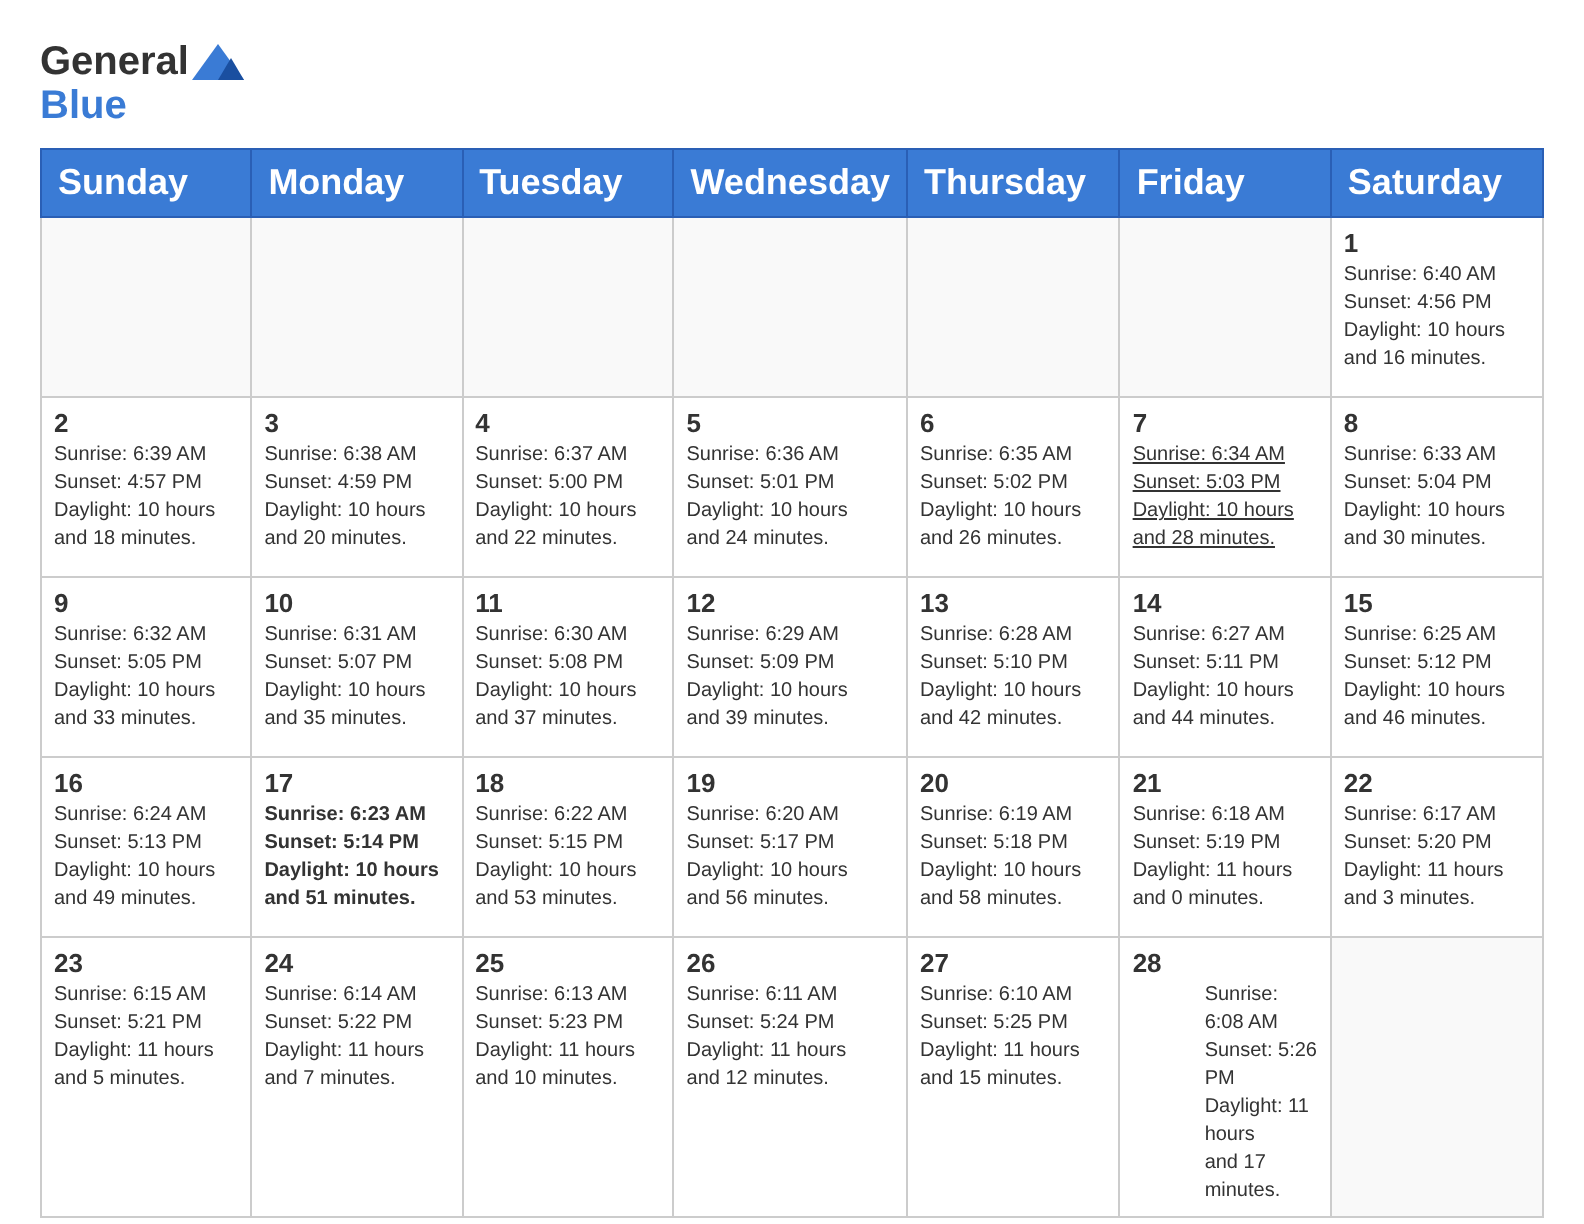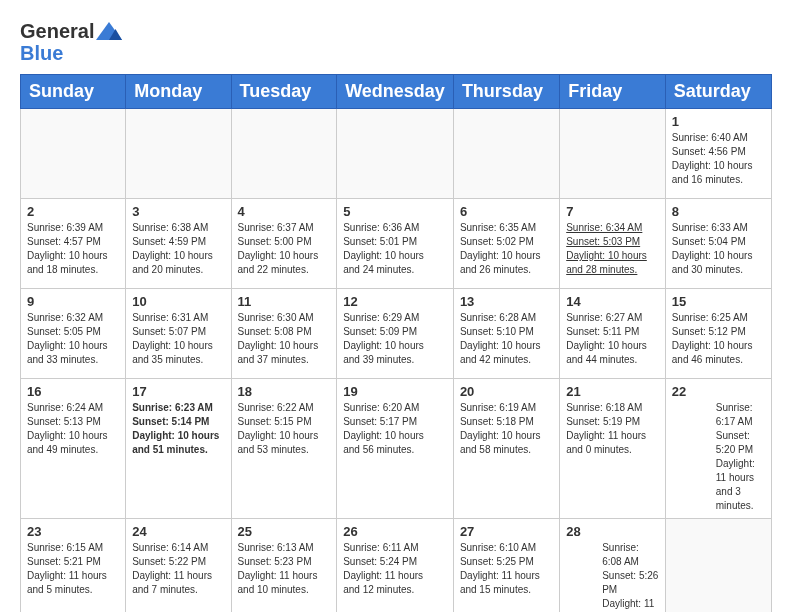--- a/index.html
+++ b/index.html
@@ -263,21 +263,21 @@
         </td>
         <td>
           <span class="day-number">21</span>
           <div class="day-info" style="white-space: pre-line;">Sunrise: 6:18 AM
 Sunset: 5:19 PM
 Daylight: 11 hours
 and 0 minutes.</div>
         </td>
         <td>
           <span class="day-number">22</span>
-          <div class="day-info" style="white-space: pre-line; margin-left: 44px;">Sunrise: 6:17 AM
+          <div class="day-info" style="white-space: pre-line;">Sunrise: 6:17 AM
 Sunset: 5:20 PM
 Daylight: 11 hours
 and 3 minutes.</div>
         </td>
       </tr>
       <tr>
         <td>
           <span class="day-number">23</span>
           <div class="day-info" style="white-space: pre-line;">Sunrise: 6:15 AM
 Sunset: 5:21 PM

